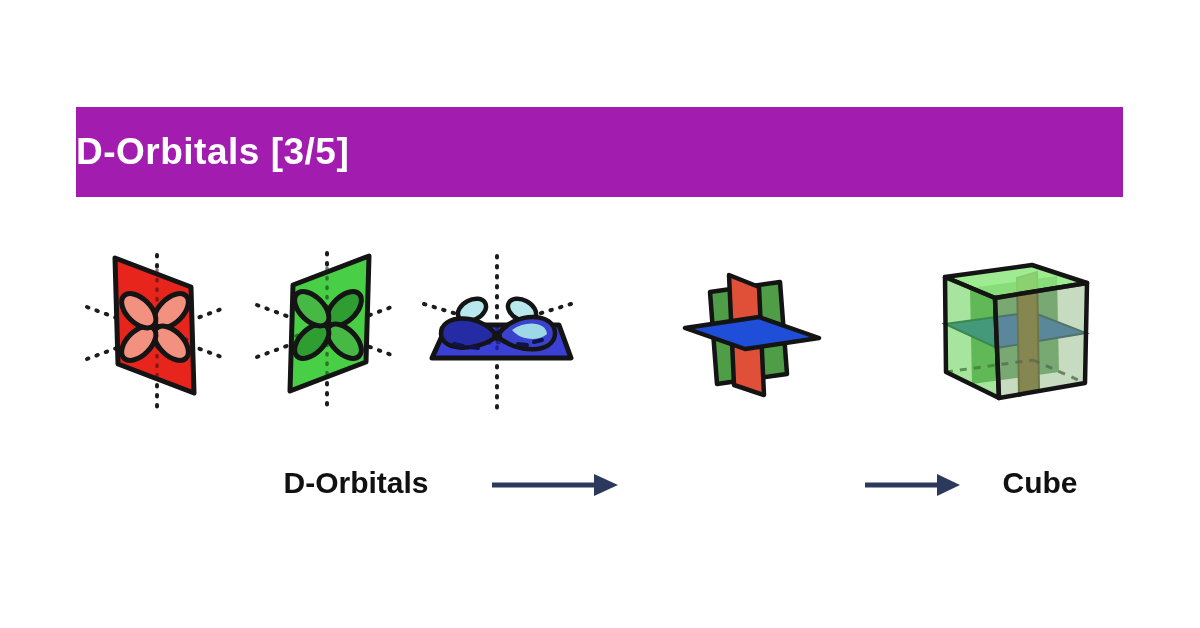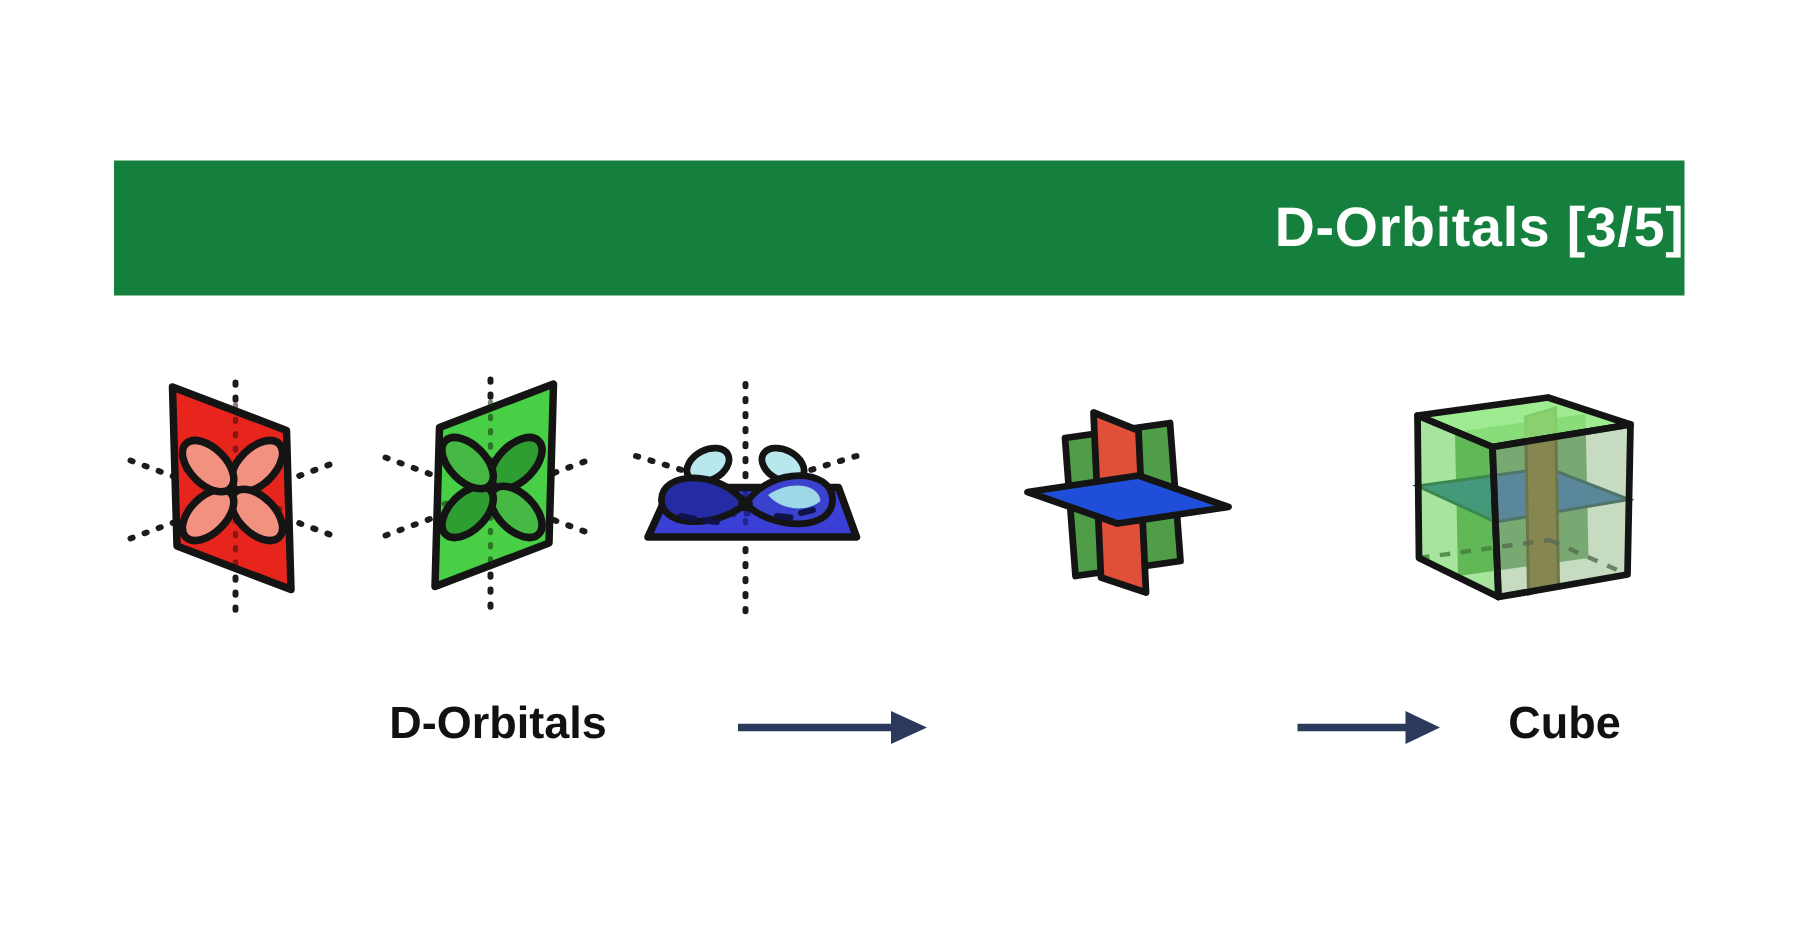--- a/index.html
+++ b/index.html
@@ -2,33 +2,33 @@
 <html><head>
 <meta charset="utf-8">
 <style>
   html,body{margin:0;padding:0;background:#ffffff;}
   #canvas{
     position:relative;width:1200px;height:628px;background:#ffffff;
     font-family:"Liberation Sans",sans-serif;overflow:hidden;
   }
   .banner{
     position:absolute;left:76px;top:107px;width:1047px;height:90px;
-    background:#15803d;display:flex;align-items:center;justify-content:flex-end;
+    background:#a21caf;display:flex;align-items:center;justify-content:flex-start;
   }
   .banner-title{
     color:#ffffff;font-size:37px;font-weight:700;letter-spacing:.5px;
   }
   .fig{position:absolute;}
   .flow-label{
     position:absolute;top:466px;transform:translateX(-50%);
-    font-size:30px;font-weight:700;color:#111111;white-space:nowrap;
+    font-size:30px;font-weight:700;color:#111111;white-space:nowrap;margin-left:24px;
   }
   #label-orbitals{left:332px;}
   #label-planes{left:762px;}
-  #label-cube{left:1043px;}
+  #label-cube{left:1016px;}
   .arrow{position:absolute;top:472px;}
   #arrow-1{left:489px;}
   #arrow-2{left:862px;}
 </style>
 </head>
 <body>
 
 <div id="canvas">
 
   <div class="banner">

